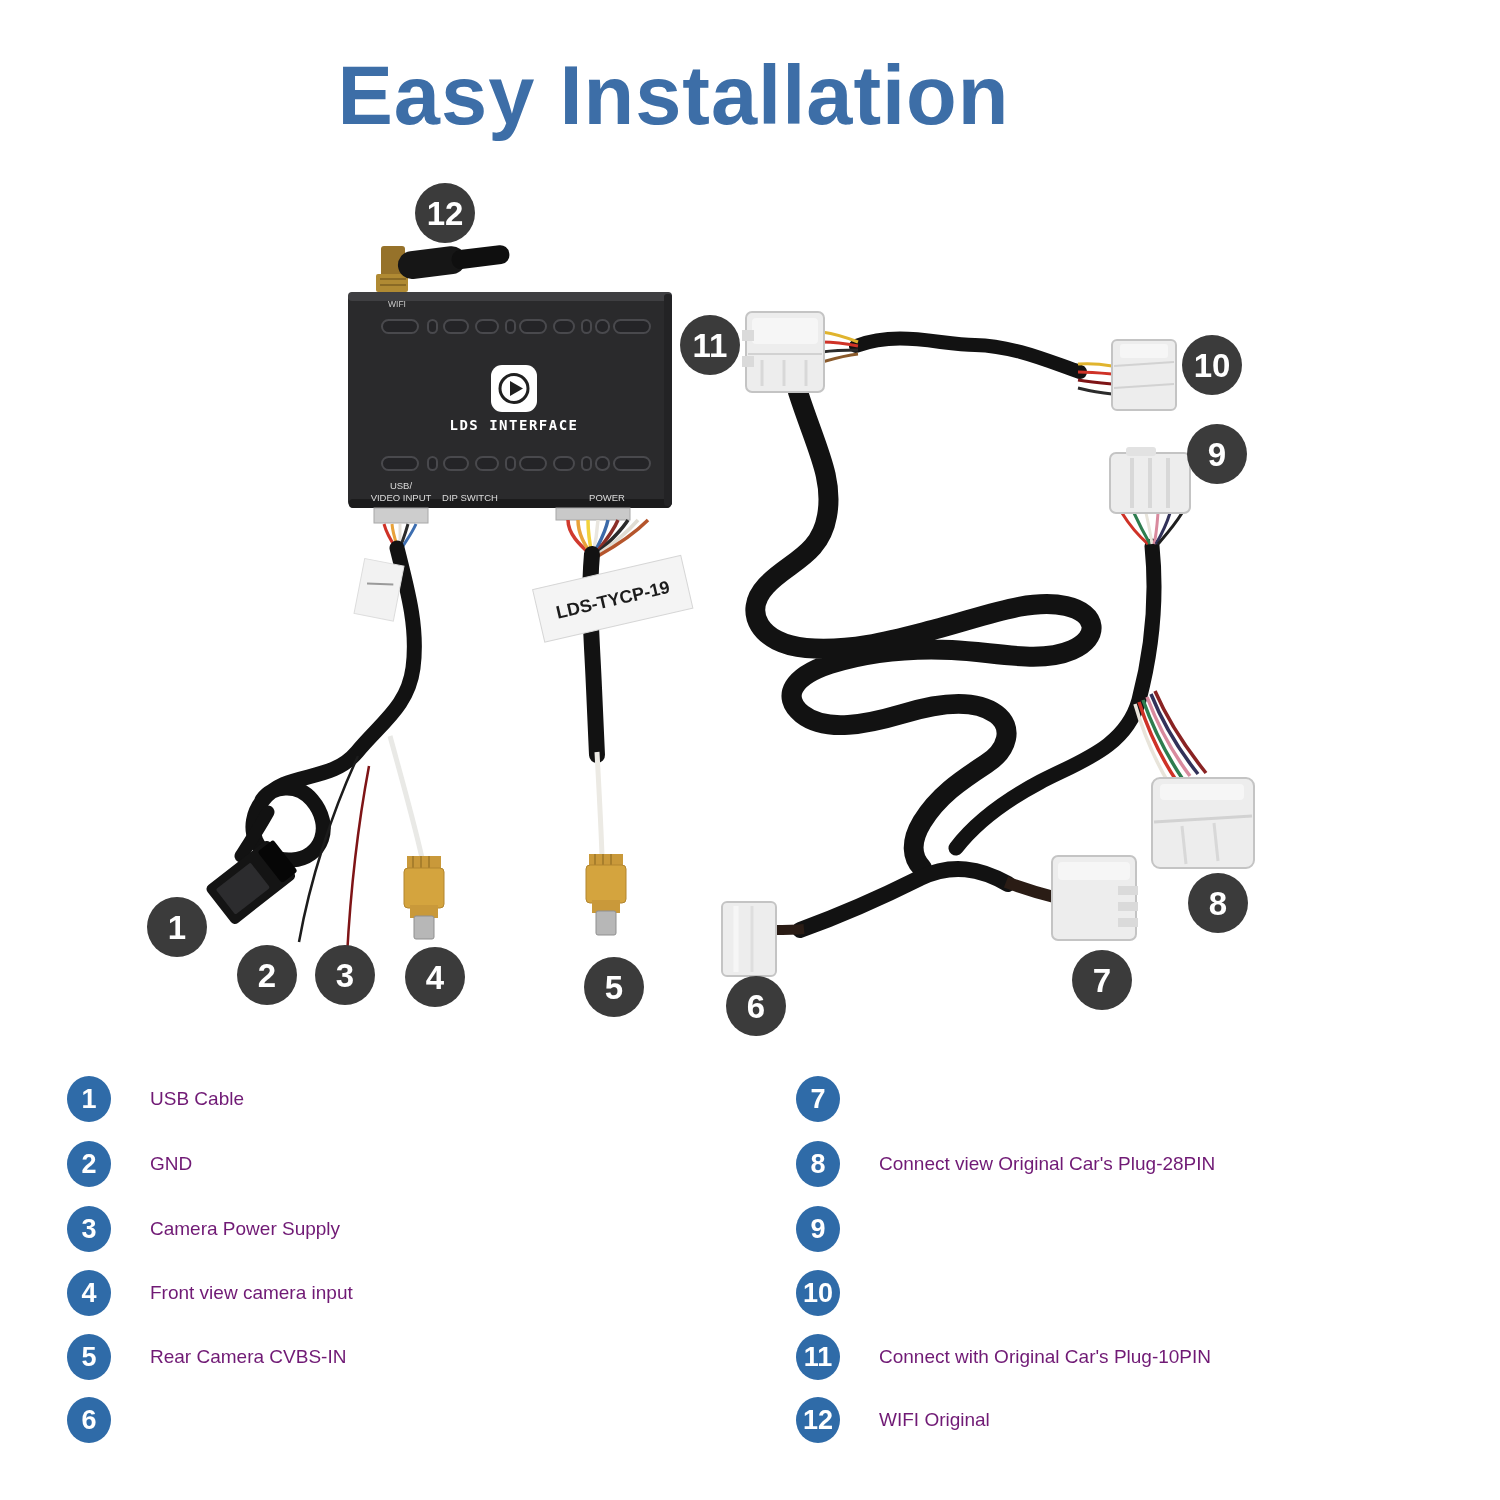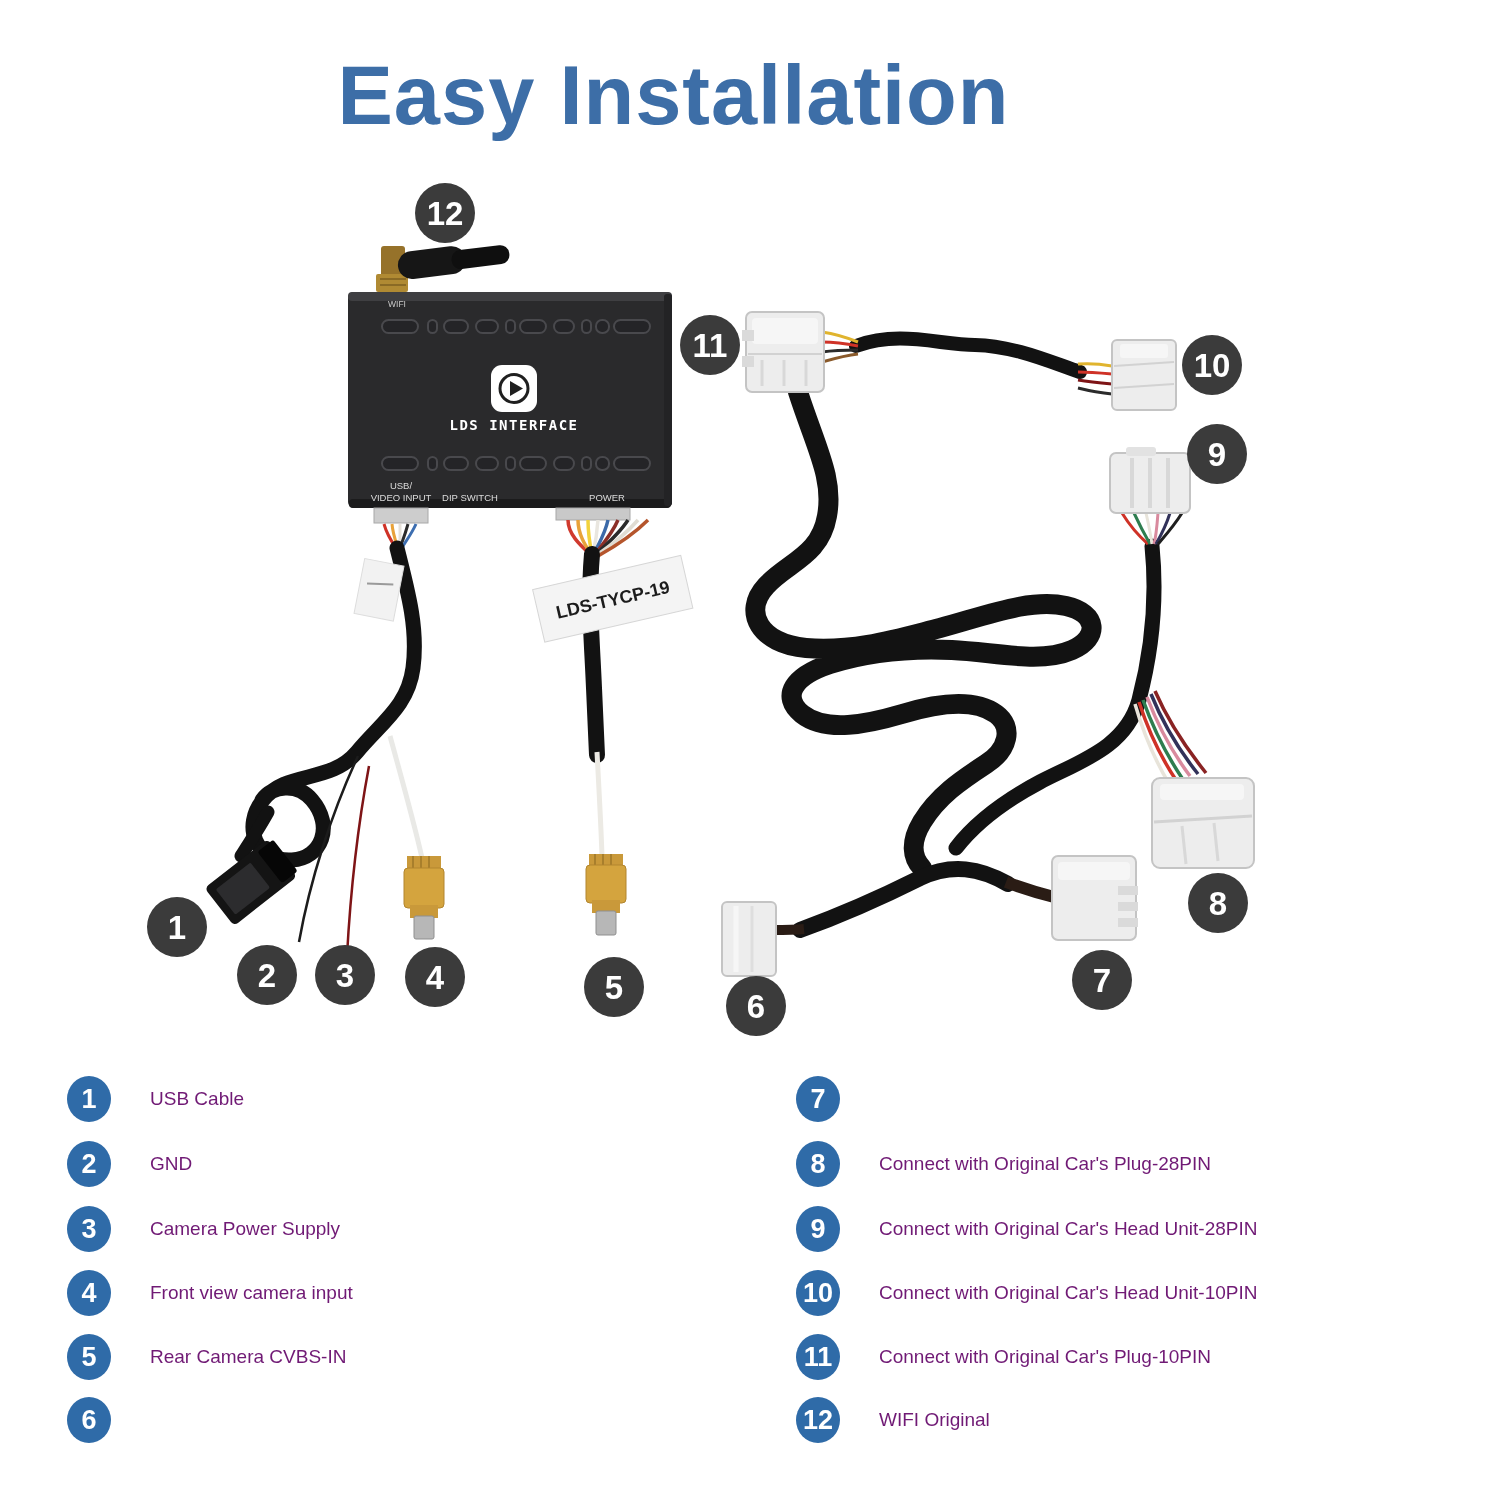--- a/index.html
+++ b/index.html
@@ -294,29 +294,27 @@
       <span class="legend-text">Rear Camera CVBS-IN</span>
     </div>
     <div class="legend-row" style="left:67px;top:1397px">
       <span class="legend-num">6</span>
     </div>
     <div class="legend-row" style="left:796px;top:1076px">
       <span class="legend-num">7</span>
     </div>
     <div class="legend-row" style="left:796px;top:1141px">
       <span class="legend-num">8</span>
-      <span class="legend-text">Connect with Original Car's Plug-28PIN</span>
+      <span class="legend-text">Connect view Original Car's Plug-28PIN</span>
     </div>
     <div class="legend-row" style="left:796px;top:1206px">
       <span class="legend-num">9</span>
-      <span class="legend-text">Connect with Original Car's Head Unit-28PIN</span>
     </div>
     <div class="legend-row" style="left:796px;top:1270px">
       <span class="legend-num">10</span>
-      <span class="legend-text">Connect with Original Car's Head Unit-10PIN</span>
     </div>
     <div class="legend-row" style="left:796px;top:1334px">
       <span class="legend-num">11</span>
       <span class="legend-text">Connect with Original Car's Plug-10PIN</span>
     </div>
     <div class="legend-row" style="left:796px;top:1397px">
       <span class="legend-num">12</span>
       <span class="legend-text">WIFI Original</span>
     </div>
   </div>

